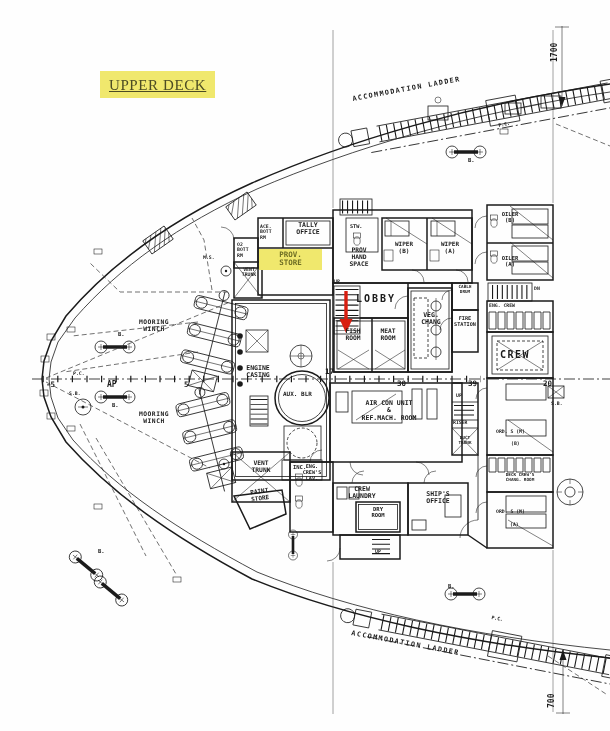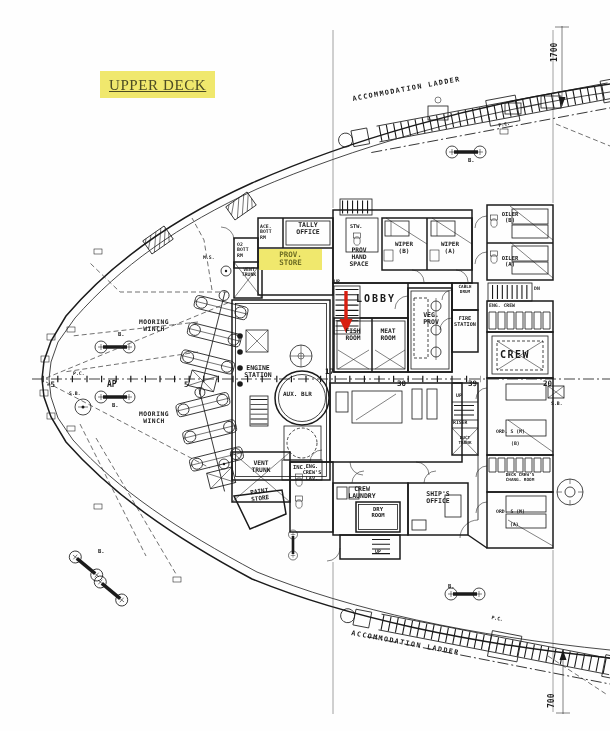--- a/index.html
+++ b/index.html
@@ -413,33 +413,36 @@
 (B)</div>
   <div class="lbl ctr s6" style="left:428px;top:241px;width:44px">WIPER
 (A)</div>
   <div class="lbl ctr s55" style="left:493px;top:211px;width:34px">OILER
 (B)</div>
   <div class="lbl ctr s55" style="left:493px;top:255px;width:34px">OILER
 (A)</div>
   <div class="lbl s7 nw" style="left:356px;top:293px;letter-spacing:2px">LOBBY</div>
   <div class="lbl s48" style="left:334px;top:279px">UP</div>
   <div class="lbl ctr" style="left:413px;top:312px;width:36px">VEG.
-PROV</div>
+CHANG</div>
   <div class="lbl ctr s63" style="left:335px;top:327px;width:36px">FISH
 ROOM</div>
   <div class="lbl ctr s63" style="left:370px;top:327px;width:36px">MEAT
 ROOM</div>
   <div class="lbl ctr s43" style="left:450px;top:285px;width:30px">CABLE
 DRUM</div>
   <div class="lbl ctr s52" style="left:451px;top:316px;width:28px">FIRE
 STATION</div>
   <div class="lbl ctr" style="left:235px;top:365px;width:46px">ENGINE
-STATION</div>
+CASING</div>
   <div class="lbl s6 nw" style="left:283px;top:391px">AUX. BLR</div>
   <div class="lbl s55" style="left:293px;top:464px">INC.</div>
+  <div class="lbl ctr" style="left:343px;top:400px;width:92px">AIR CON UNIT
+&amp;
+REF.MACH. ROOM</div>
   <div class="lbl s48" style="left:456px;top:393px">UP</div>
   <div class="lbl s48" style="left:453px;top:420px">RISER</div>
   <div class="lbl ctr s43" style="left:452px;top:436px;width:26px">DUCT
 TRUNK</div>
   <div class="lbl ctr s63" style="left:240px;top:459px;width:42px">VENT
 TRUNK</div>
   <div class="lbl ctr s6" style="left:240px;top:491px;width:38px;transform:rotate(-8deg)">PAINT
 STORE</div>
   <div class="lbl ctr s52" style="left:294px;top:464px;width:36px">ENG.
 CREW'S

